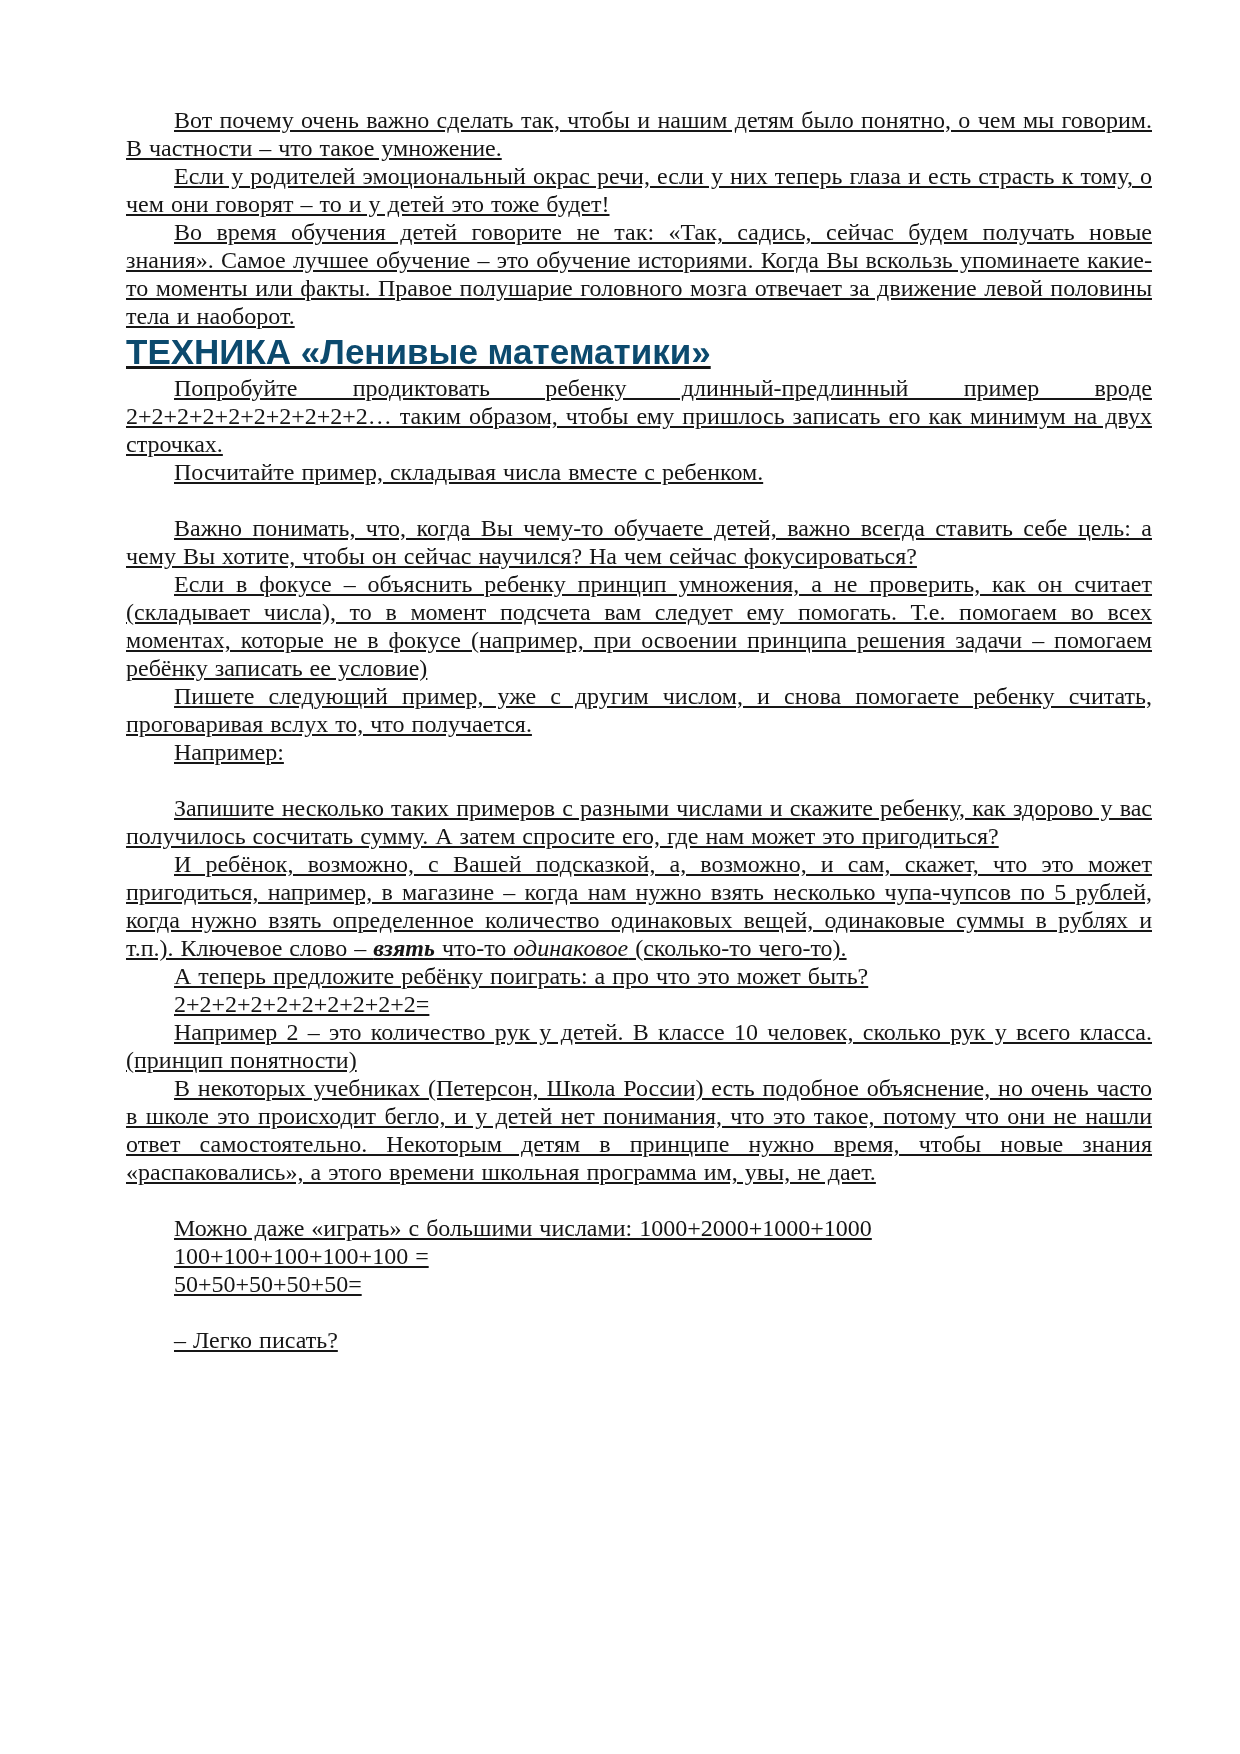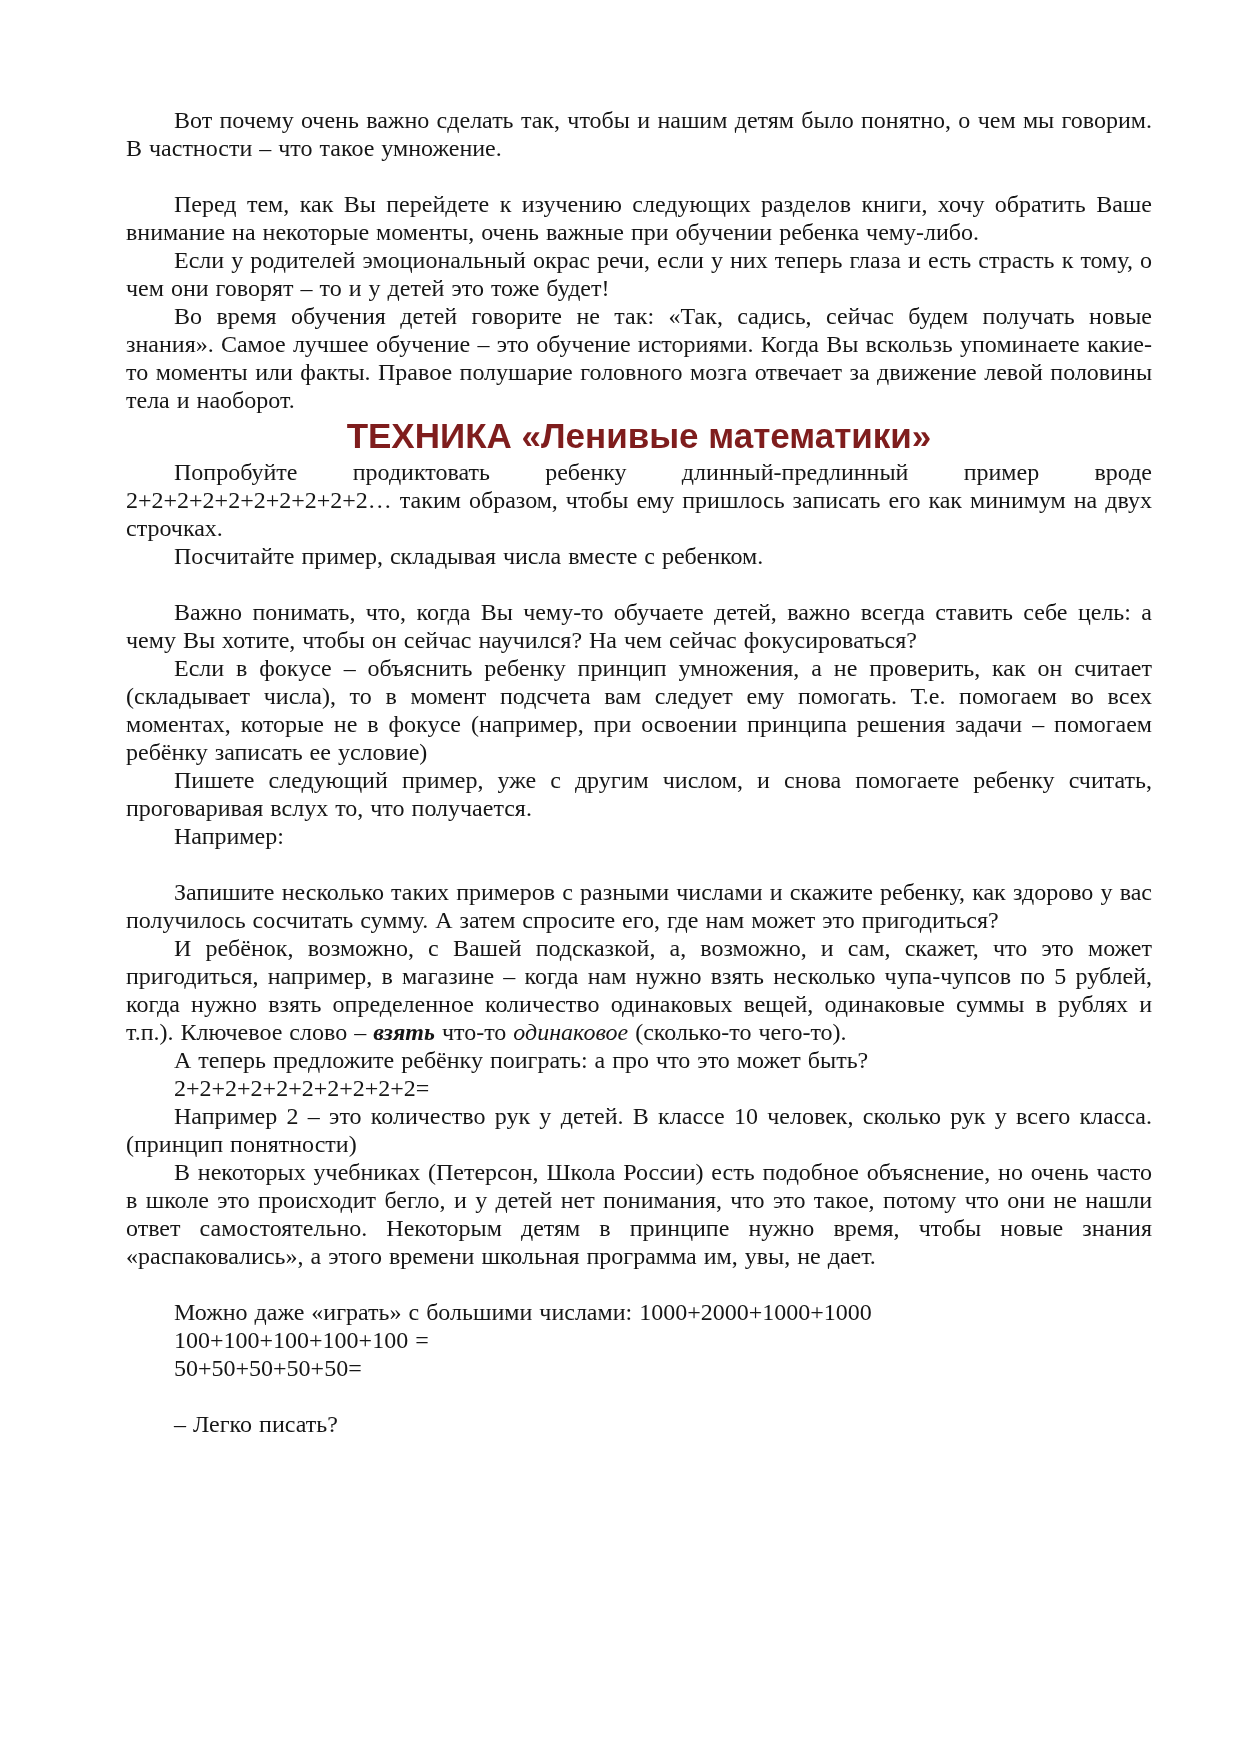--- a/index.html
+++ b/index.html
@@ -15,49 +15,48 @@
   .page {
     box-sizing: border-box;
     width: 1240px;
     height: 1516px;
     background: #ffffff;
     padding: 106px 88px 4px 126px;
     font-family: "Liberation Serif", "DejaVu Serif", serif;
     font-size: 24px;
     line-height: 28px;
     color: #161616;
+    text-decoration: underline;
   }
   .para {
     margin: 0;
     text-align: justify;
     text-indent: 48px;
     word-spacing: 1px;
   }
   .gap {
     margin-top: 28px;
   }
   .heading {
     font-family: "Liberation Sans", "DejaVu Sans", sans-serif;
     font-weight: bold;
     font-size: 35px;
     line-height: 44px;
-    text-align: center;
     text-indent: 0;
     margin: 0;
-    color: #7f1d1d;
+    color: #0c4a6e;
   }
 </style>
 </head>
 <body>
 
 <div class="page">
 
   <p class="para">Вот почему очень важно сделать так, чтобы и нашим детям было понятно, о чем мы говорим. В частности – что такое умножение.</p>
 
-  <p class="para gap">Перед тем, как Вы перейдете к изучению следующих разделов книги, хочу обратить Ваше внимание на некоторые моменты, очень важные при обучении ребенка чему-либо.</p>
   <p class="para">Если у родителей эмоциональный окрас речи, если у них теперь глаза и есть страсть к тому, о чем они говорят – то и у детей это тоже будет!</p>
   <p class="para">Во время обучения детей говорите не так: «Так, садись, сейчас будем получать новые знания». Самое лучшее обучение – это обучение историями. Когда Вы вскользь упоминаете какие-то моменты или факты. Правое полушарие головного мозга отвечает за движение левой половины тела и наоборот.</p>
 
   <h1 class="heading">ТЕХНИКА «Ленивые математики»</h1>
 
   <p class="para">Попробуйте продиктовать ребенку длинный-предлинный пример вроде 2+2+2+2+2+2+2+2+2+2… таким образом, чтобы ему пришлось записать его как минимум на двух строчках.</p>
   <p class="para">Посчитайте пример, складывая числа вместе с ребенком.</p>
 
   <p class="para gap">Важно понимать, что, когда Вы чему-то обучаете детей, важно всегда ставить себе цель: а чему Вы хотите, чтобы он сейчас научился? На чем сейчас фокусироваться?</p>
   <p class="para">Если в фокусе – объяснить ребенку принцип умножения, а не проверить, как он считает (складывает числа), то в момент подсчета вам следует ему помогать. Т.е. помогаем во всех моментах, которые не в фокусе (например, при освоении принципа решения задачи – помогаем ребёнку записать ее условие)</p>

